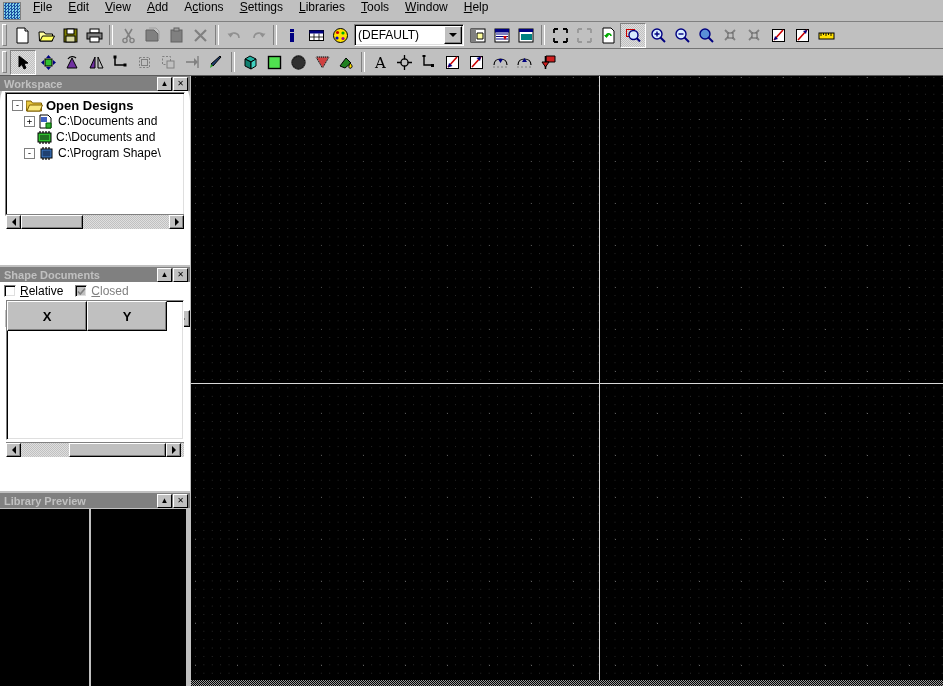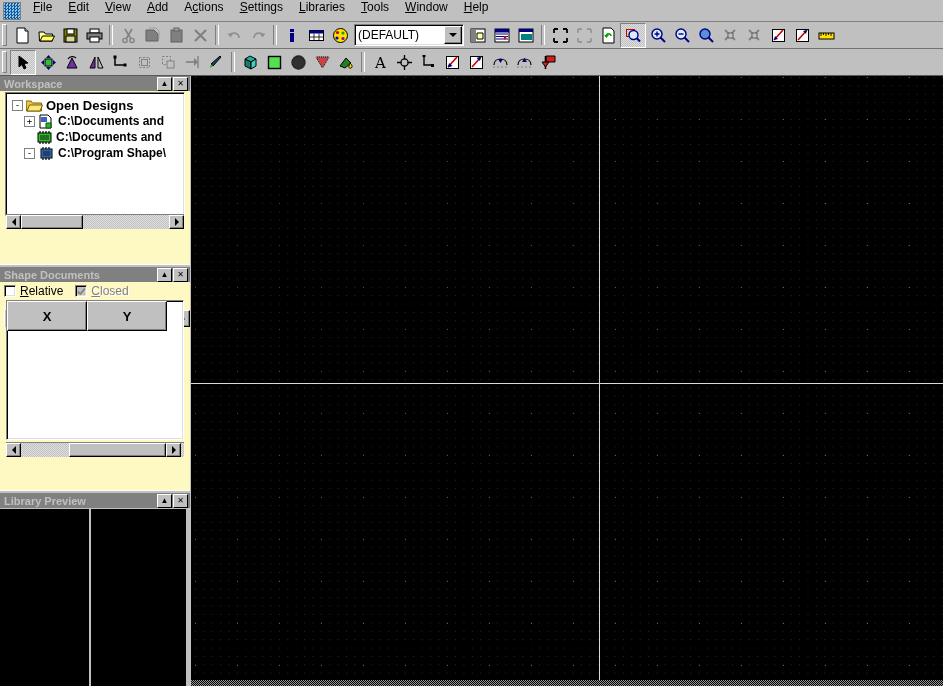--- a/index.html
+++ b/index.html
@@ -129,21 +129,22 @@
     border-right: 4px solid transparent;
     border-top: 4px solid #000;
     display: block;
   }
 
   
   #leftcol {
     position: absolute;
     left: 0; top: 76px;
     width: 190px; height: 610px;
-    background: #fef9c3;
+    background: #ffffff;
+    border-radius: 25px;
   }
   .panel { position: absolute; left: 0; width: 190px; }
   .panel-title {
     height: 15px;
     background: #808080;
     display: flex; align-items: center;
     padding-left: 4px;
     color: #c0c0c0;
     font-size: 11px;
     font-weight: bold;
@@ -192,21 +193,21 @@
     border: 1px solid #808080;
     background: #fff;
     display: inline-flex; align-items: center; justify-content: center;
     font-size: 9px; line-height: 7px;
     margin-right: 3px;
     flex: 0 0 auto;
     font-family: "DejaVu Sans Mono", monospace;
   }
   .trow .pmspace { width: 12px; flex: 0 0 auto; }
   .trow .ico { width: 17px; height: 15px; margin-right: 3px; flex: 0 0 auto; }
-  .trow .lbl { font-weight: bold; }
+  .trow .lbl { font-weight: normal; }
   .trow.root .lbl { font-weight: bold; font-size: 13px; }
 
   
   .hscroll {
     height: 15px;
     background:
       repeating-conic-gradient(#c0c0c0 0% 25%, #dfdfdf 0% 50%) 0 0 / 2px 2px;
     display: flex; align-items: stretch;
     border-top: 1px solid #808080;
     box-sizing: border-box;

